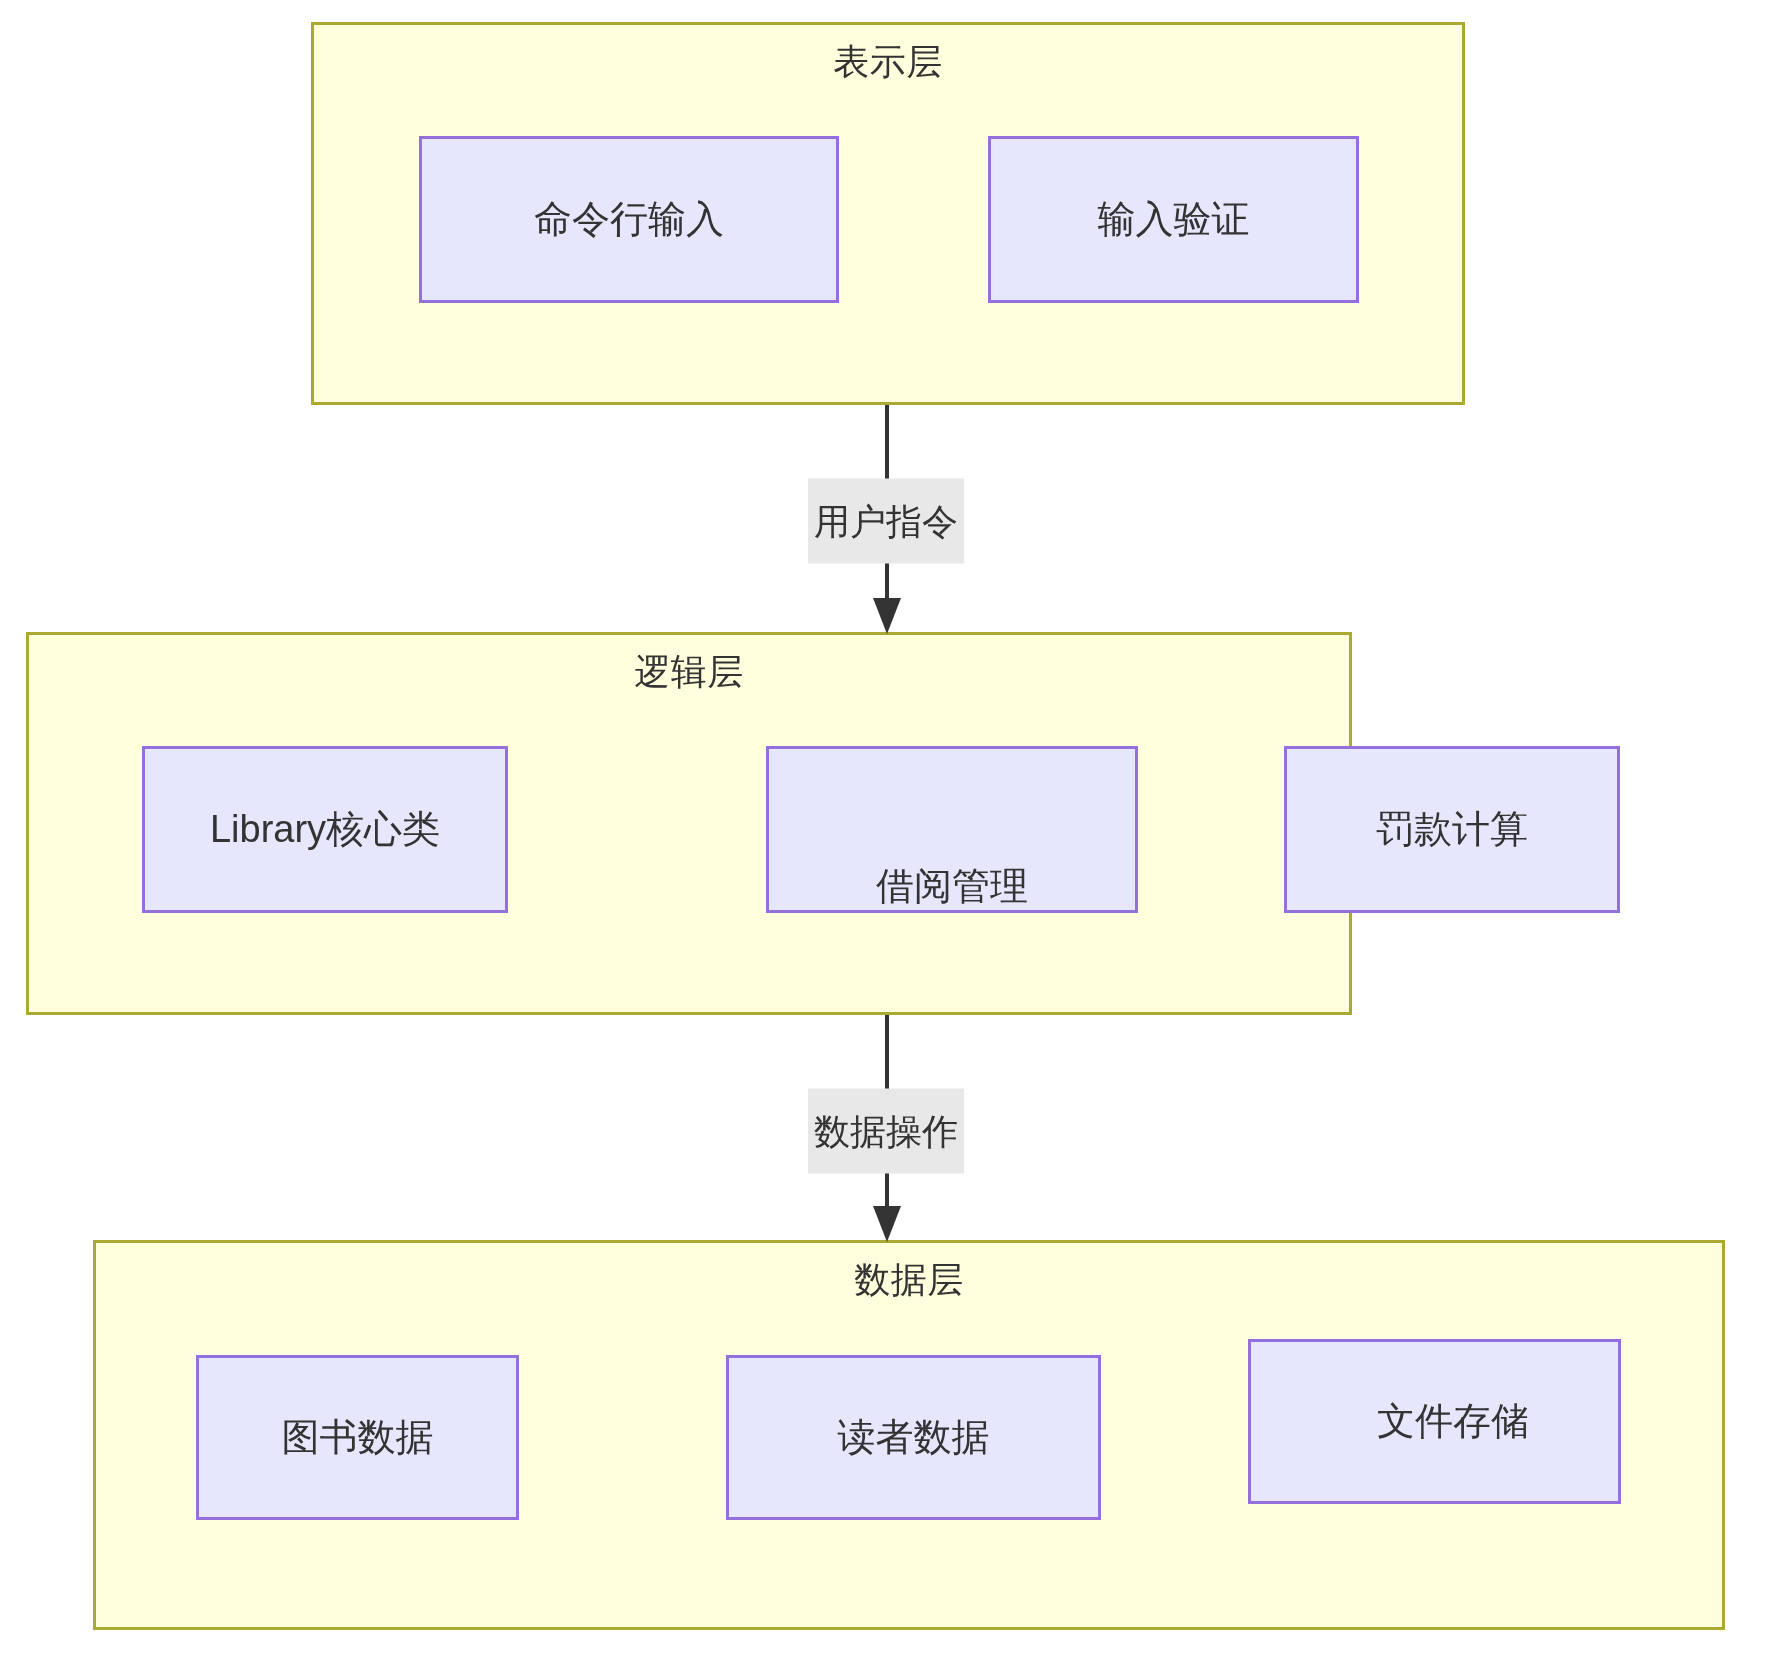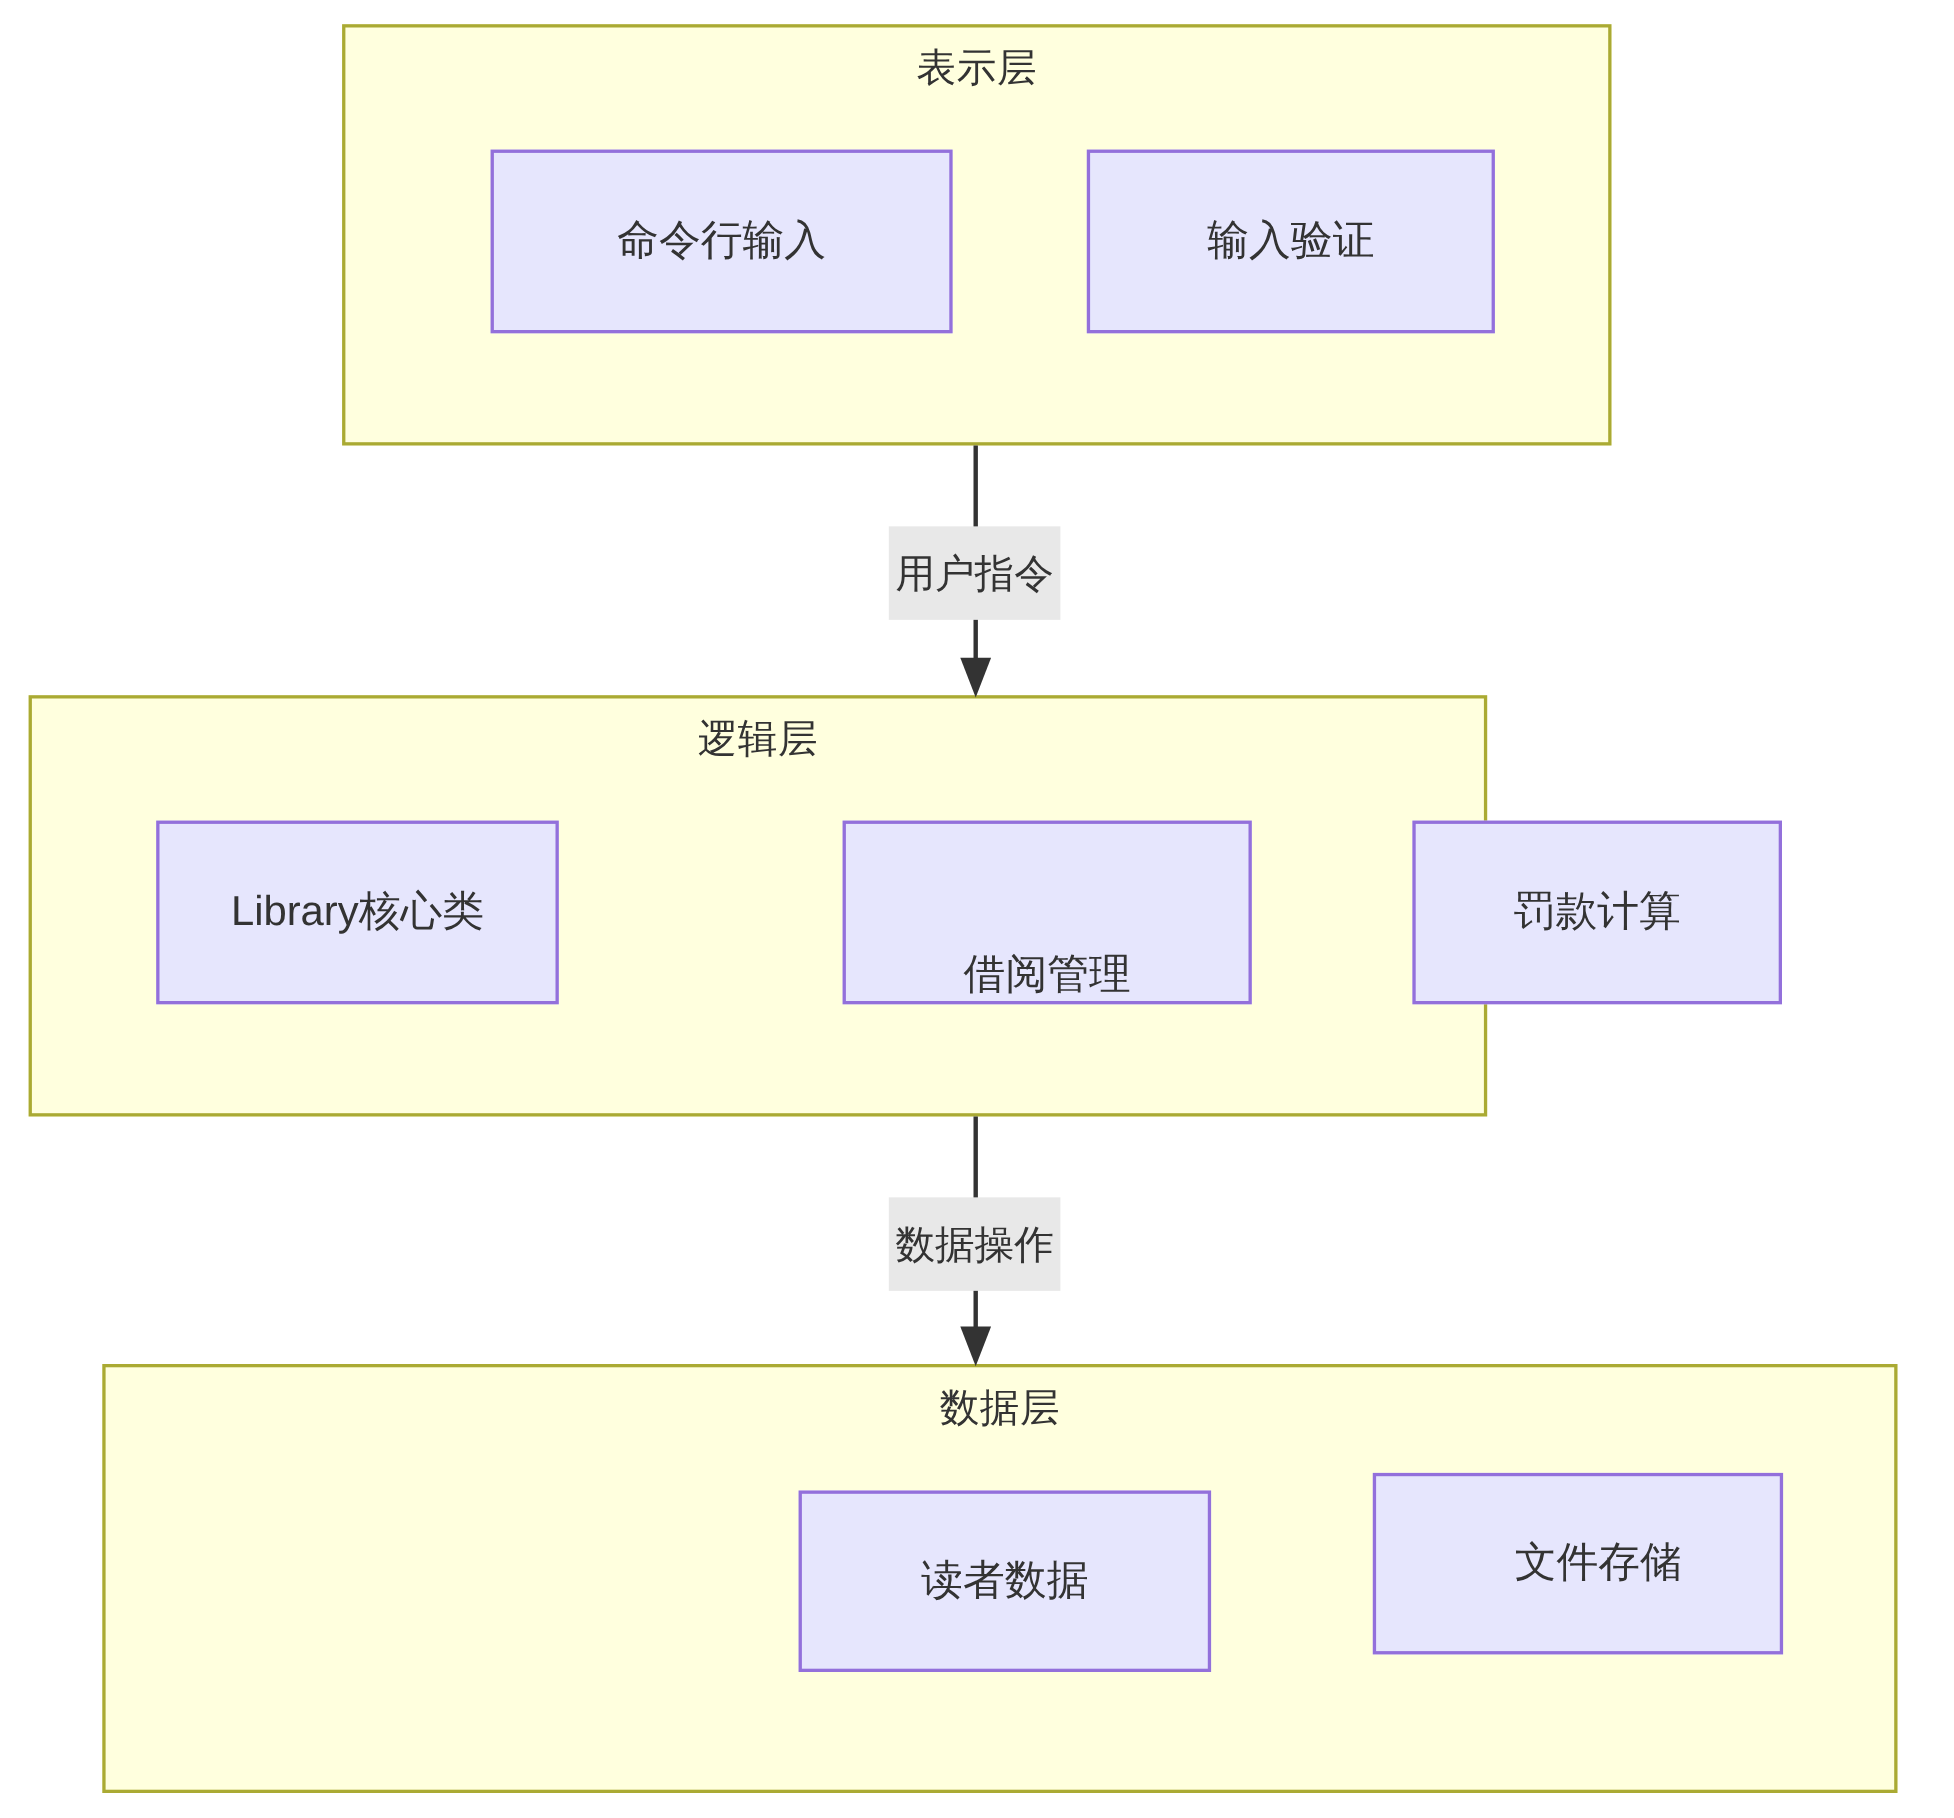--- a/index.html
+++ b/index.html
@@ -77,21 +77,21 @@
   }
 </style>
 </head>
 <body>
 
 <div id="canvas">
 
   <div class="layer" style="left:311px; top:22px; width:1154px; height:383px;">
     <div class="layer-title">表示层</div>
 
-    <div class="node" style="left:105px; top:111px; width:420px; height:167px;margin-left:27px;">
+    <div class="node" style="left:105px; top:111px; width:420px; height:167px;">
       <span class="node-label">命令行输入</span>
     </div>
 
     <div class="node" style="left:674px; top:111px; width:371px; height:167px;">
       <span class="node-label">输入验证</span>
     </div>
   </div>
 
   <div class="layer" style="left:26px; top:632px; width:1326px; height:383px;">
     <div class="layer-title">逻辑层</div>
@@ -105,20 +105,23 @@
     </div>
 
     <div class="node" style="left:1255px; top:111px; width:336px; height:167px;">
       <span class="node-label">罚款计算</span>
     </div>
   </div>
 
   <div class="layer" style="left:70px; top:1240px; width:1632px; height:390px;margin-left:23px;">
     <div class="layer-title">数据层</div>
 
+    <div class="node" style="left:100px; top:112px; width:323px; height:165px;">
+      <span class="node-label">图书数据</span>
+    </div>
 
     <div class="node" style="left:630px; top:112px; width:375px; height:165px;">
       <span class="node-label">读者数据</span>
     </div>
 
     <div class="node" style="left:1152px; top:96px; width:373px; height:165px;padding-left:37px;">
       <span class="node-label">文件存储</span>
     </div>
   </div>
 

